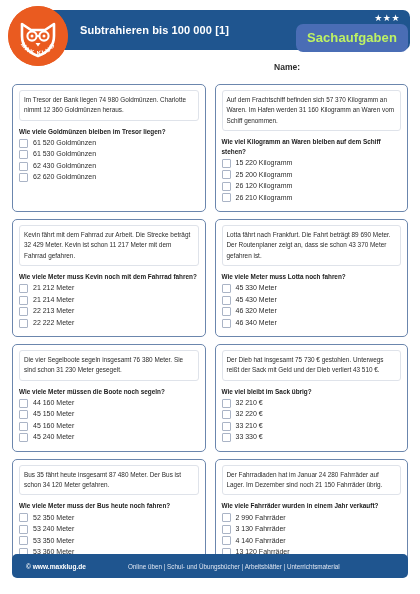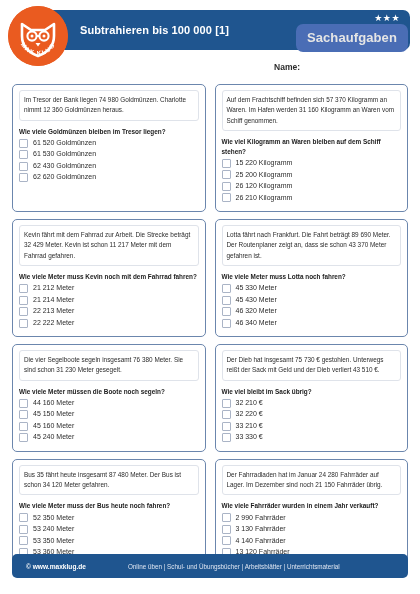--- a/index.html
+++ b/index.html
@@ -48,21 +48,21 @@
     color: #ffffff;
     font-size: 9px;
     letter-spacing: 0.5px;
     line-height: 1;
   }
   .badge {
     position: absolute;
     right: 12px;
     top: 24px;
     background: #4a6db5;
-    color: #e5e5e5;
+    color: #bef264;
     font-size: 13px;
     font-weight: bold;
     border-radius: 7px;
     padding: 6px 11px 7px 11px;
     white-space: nowrap;
     letter-spacing: 0.1px;
   }
 
   
   .logo {

